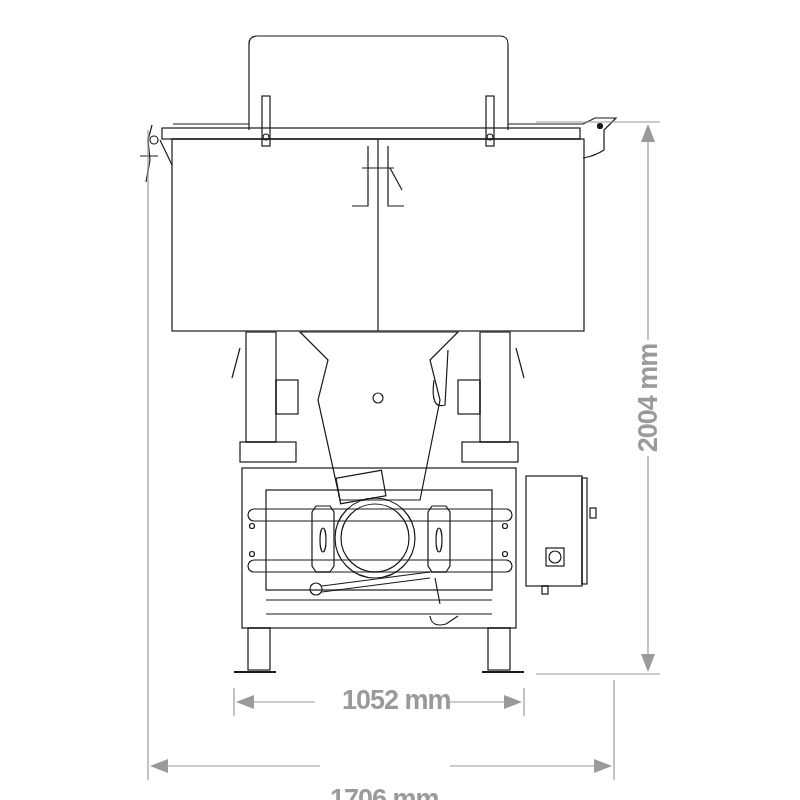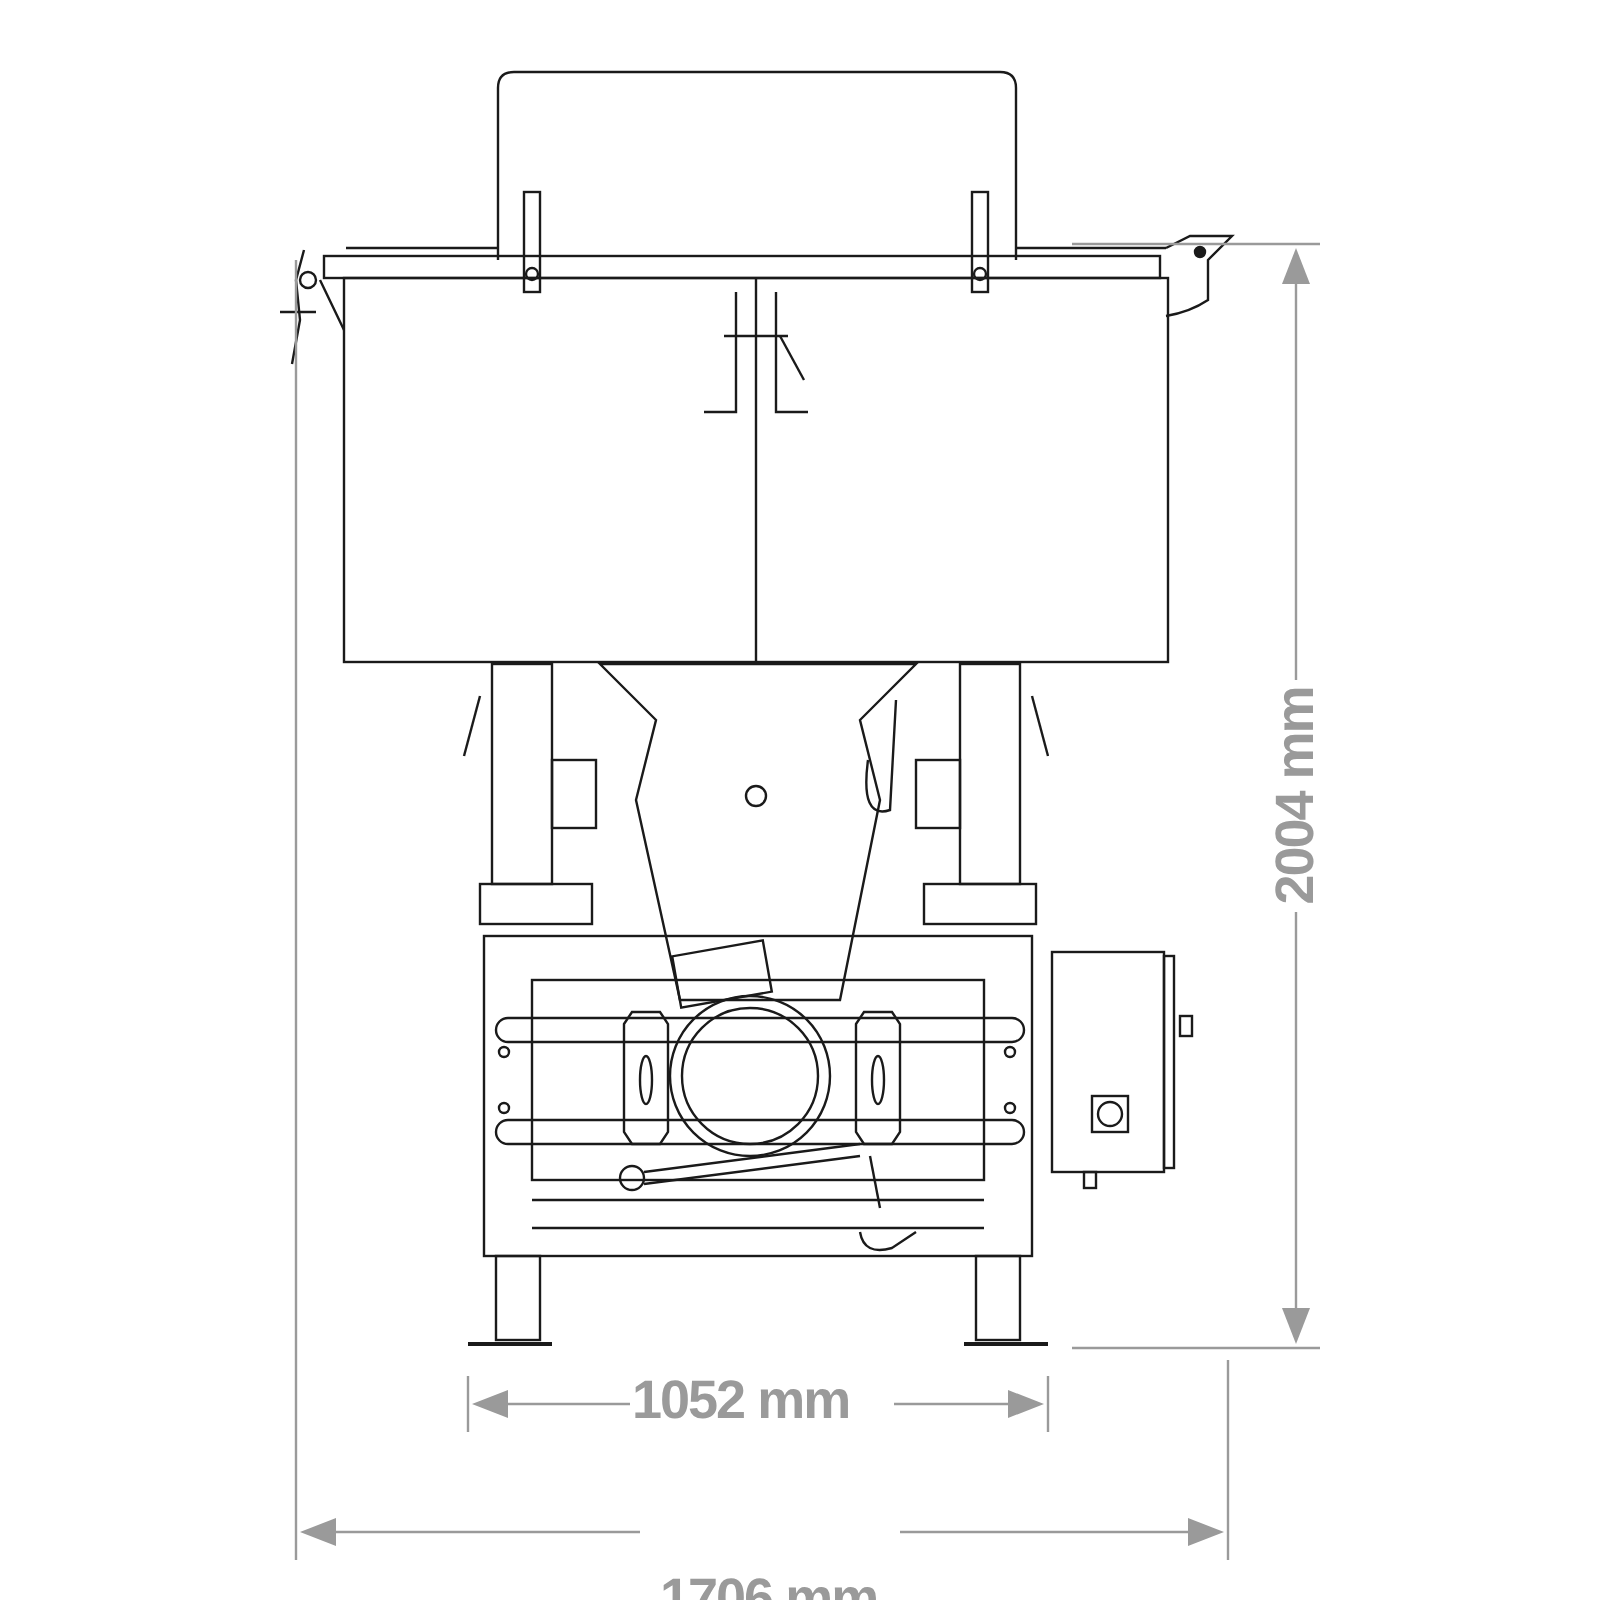--- a/index.html
+++ b/index.html
@@ -1,19 +1,19 @@
 <!DOCTYPE html>
 <html><head>
 <meta charset="utf-8">
 <style>
   html,body{margin:0;padding:0;background:#fff;}
   body{width:800px;height:800px;position:relative;overflow:hidden;font-family:"Liberation Sans",sans-serif;}
   svg{position:absolute;left:0;top:0;}
   .dimtxt{position:absolute;color:#9a9a9a;font-family:"Liberation Sans Narrow","Liberation Sans",sans-serif;font-weight:bold;font-size:27px;letter-spacing:-1px;white-space:nowrap;}
-  #dim-w1{left:316px;top:685px;}
+  #dim-w1{left:342px;top:685px;}
   #dim-w2{left:330px;top:784px;}
   #dim-h{left:648px;top:398px;transform-origin:center;transform:translate(-50%,-50%) rotate(-90deg);}
 </style>
 </head>
 <body>
 
 <svg width="800" height="800" viewBox="0 0 800 800">
   <g fill="none" stroke="#1a1a1a" stroke-width="1.2">
 
     <path d="M249 130 L249 44 Q249 36 257 36 L500 36 Q508 36 508 44 L508 130"></path>

